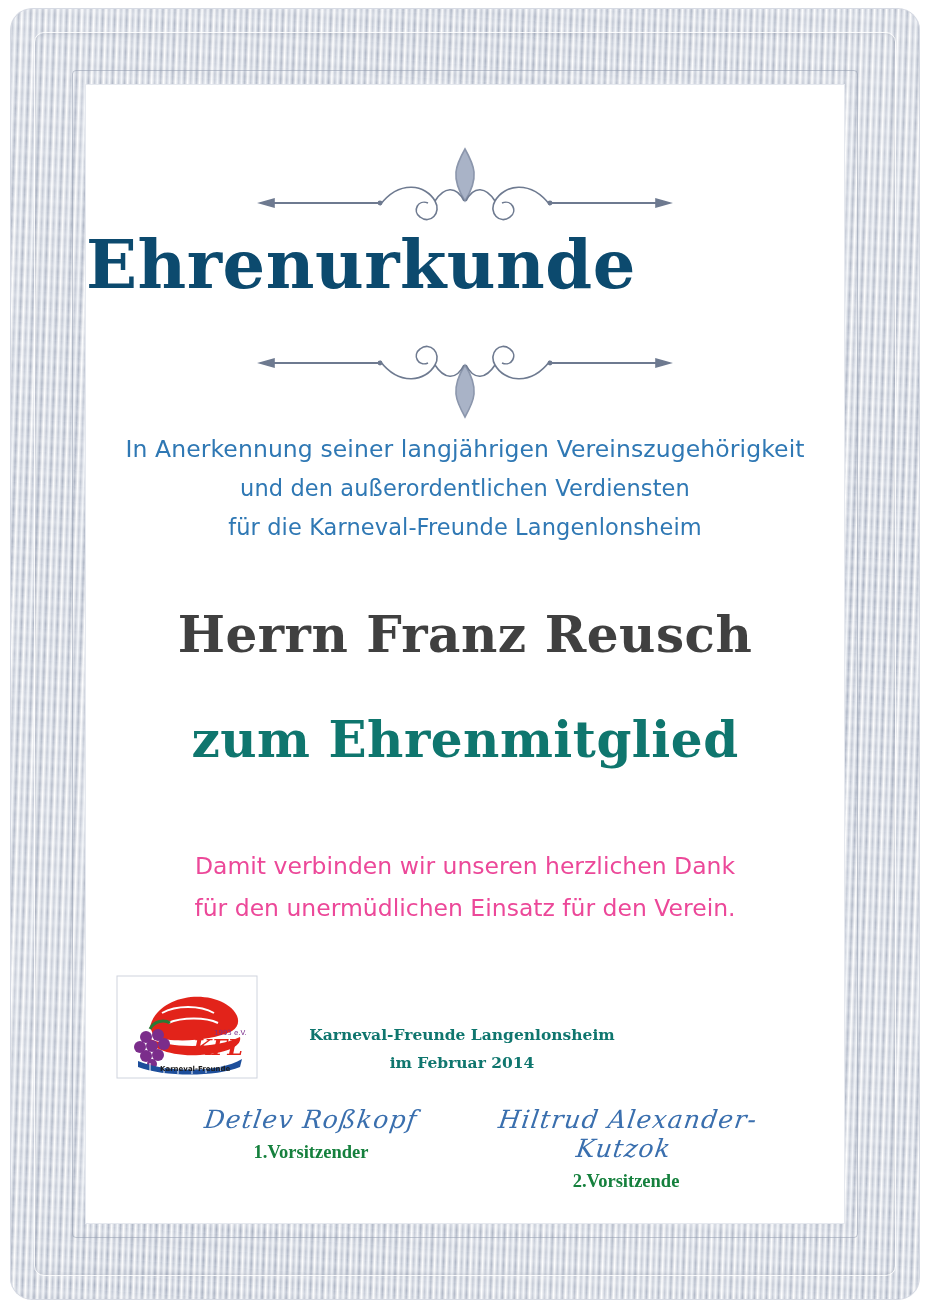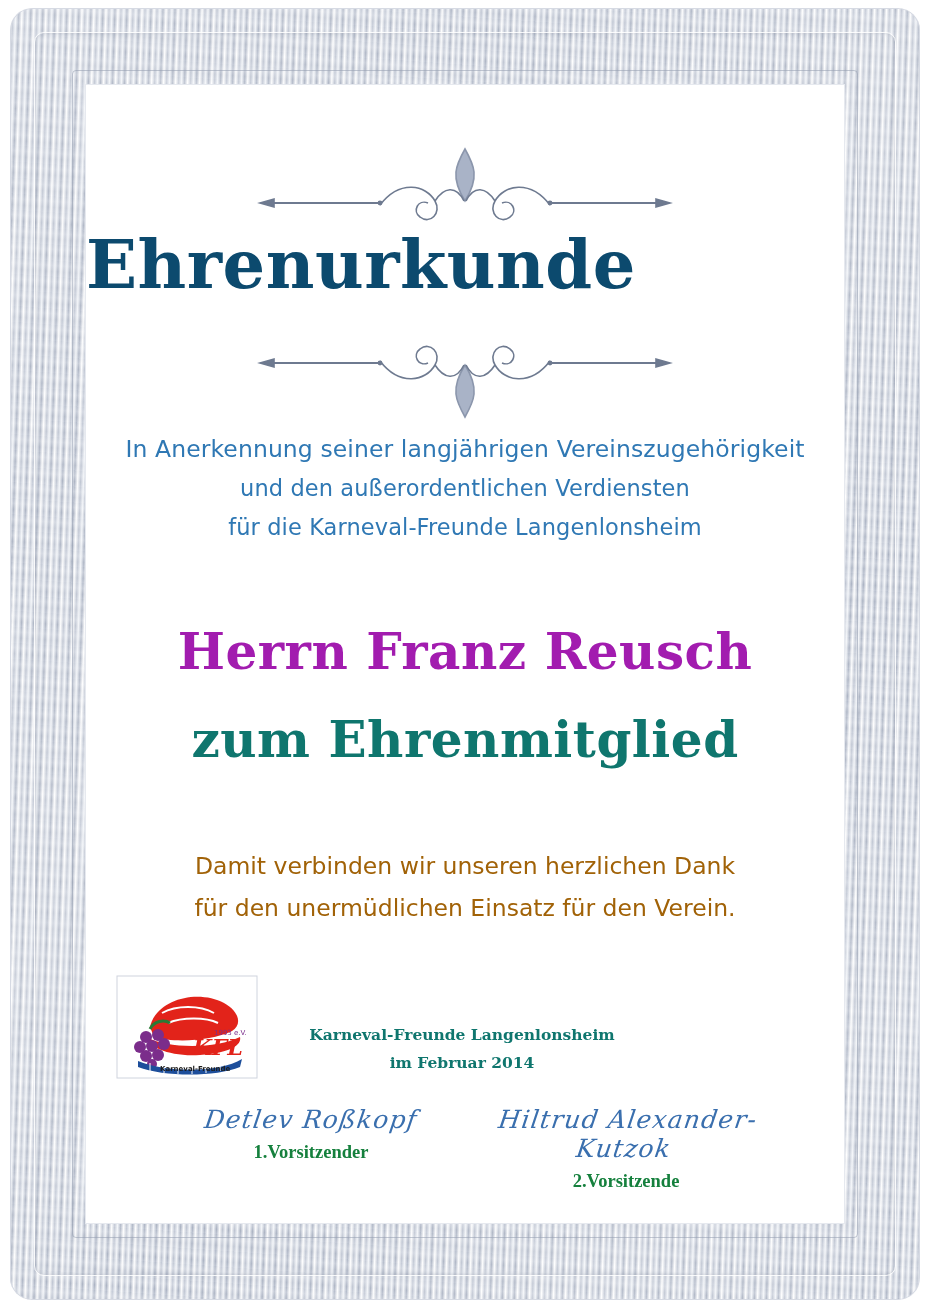--- a/index.html
+++ b/index.html
@@ -133,44 +133,43 @@
 
   .recipient {
     position: absolute;
     left: 0;
     top: 520px;
     width: 100%;
     text-align: center;
     font-family: "DejaVu Serif", serif;
     font-size: 50px;
     font-weight: bold;
-    color: #a21caf;
+    color: #404040;
     letter-spacing: 0.5px;
-    margin-top: 17px;
   }
   .honor {
     position: absolute;
     left: 0;
     top: 625px;
     width: 100%;
     text-align: center;
     font-family: "DejaVu Serif", serif;
     font-size: 50px;
     font-weight: bold;
     color: #0f766e;
     letter-spacing: 0.5px;
   }
 
   .thanks {
     position: absolute;
     left: 0;
     top: 760px;
     width: 100%;
     text-align: center;
-    color: #a16207;
+    color: #ec4899;
     font-family: "DejaVu Sans", sans-serif;
     font-size: 23.5px;
     line-height: 42px;
   }
 
   
   .club-row {
     position: absolute;
     left: 0;
     top: 890px;

